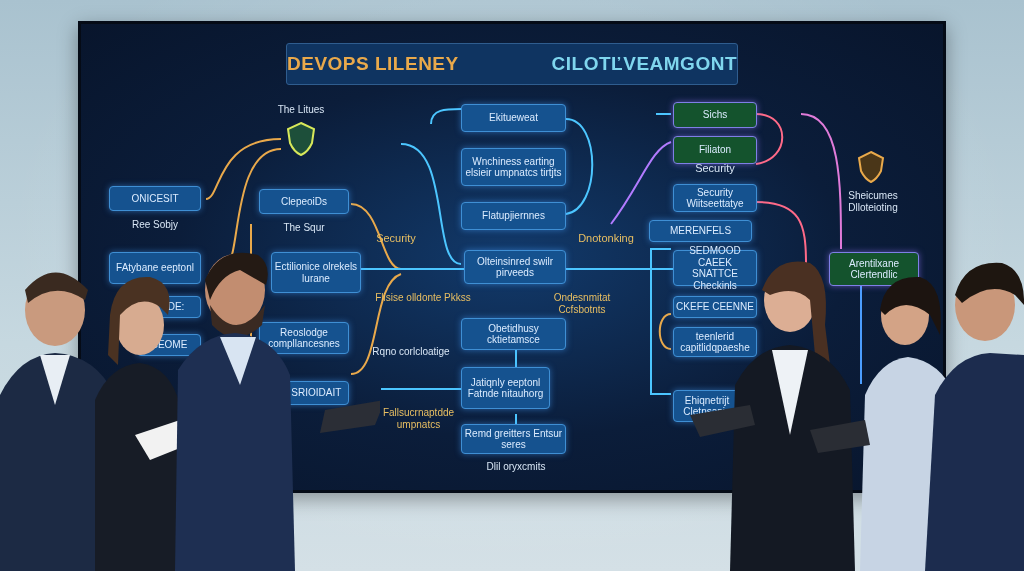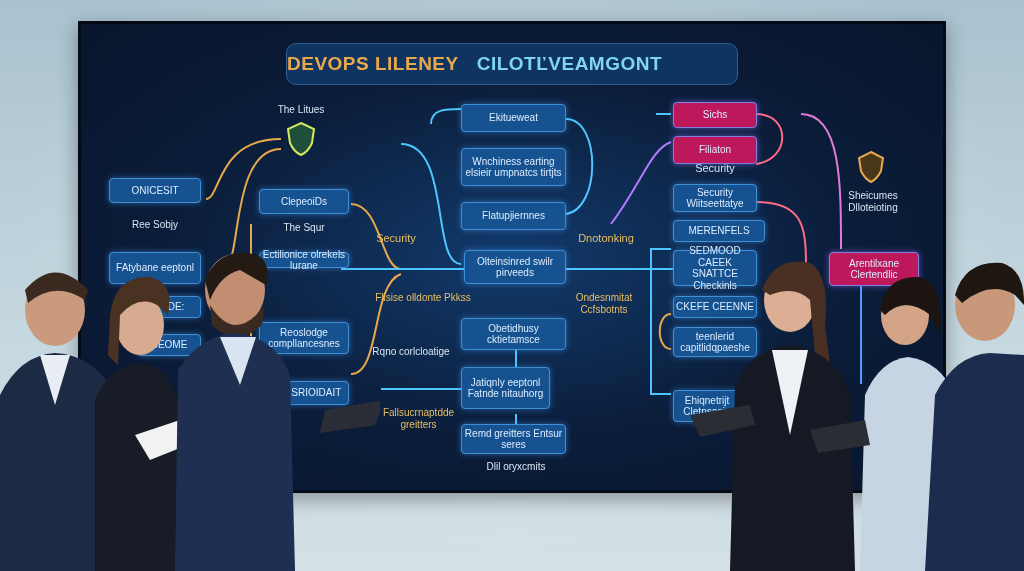--- a/index.html
+++ b/index.html
@@ -1,24 +1,24 @@
 <!DOCTYPE html>
 <html><head>
 <meta charset="utf-8">
 <style>
 *{box-sizing:border-box;margin:0;padding:0}
 html,body{width:1024px;height:571px;overflow:hidden}
 body{background:linear-gradient(180deg,#a9c2cf 0%,#c6d8e0 60%,#d4e0e6 100%);font-family:"Liberation Sans",sans-serif;position:relative}
 .wall{position:absolute;inset:0;background:radial-gradient(ellipse at 50% 40%,rgba(255,255,255,.25),transparent 70%)}
 .screen{position:absolute;left:78px;top:21px;width:868px;height:472px;background:#0c1f3f;border:3px solid #050b16;box-shadow:0 6px 18px rgba(0,0,0,.35);overflow:hidden}
 .screen::before{content:"";position:absolute;inset:0;background:radial-gradient(ellipse at 50% 50%,#123a6b 0%,#0b1d3a 55%,#08152c 100%)}
-.title-bar{position:absolute;left:205px;top:19px;width:452px;height:42px;border:1px solid #2f5d8f;background:#0f3461;border-radius:10px;display:flex;align-items:center;justify-content:flex-start;font-weight:bold;font-size:19px;letter-spacing:.5px}
+.title-bar{position:absolute;left:205px;top:19px;width:452px;height:42px;border:1px solid #2f5d8f;background:#0f3461;border-radius:3px;display:flex;align-items:center;justify-content:space-between;font-weight:bold;font-size:19px;letter-spacing:.5px}
 .t1{color:#e9a94b}.t2{color:#7fd6ee;margin-left:18px}
 .node{position:absolute;background:#15528f;border:1px solid #3f8fd4;border-radius:4px;color:#dcecff;font-size:10px;text-align:center;display:flex;align-items:center;justify-content:center;line-height:1.15;box-shadow:0 0 6px rgba(70,160,255,.5);padding:2px}
-.node.purple{background:#be185d;border-color:#7f7fe6;box-shadow:0 0 6px rgba(150,120,255,.55)}
+.node.purple{background:#14532d;border-color:#7f7fe6;box-shadow:0 0 6px rgba(150,120,255,.55)}
 .lbl{position:absolute;color:#d8e6f5;font-size:10px;text-align:center;line-height:1.2}
 .lbl.gold{color:#e9bf62}
 svg.lines{position:absolute;left:0;top:0}
 .person{position:absolute}
 </style>
 </head>
 <body>
 
 <div class="wall"></div>
 
@@ -58,40 +58,40 @@
     <svg width="30" height="36">
         <path d="M15 2 L28 8 L26 22 Q22 31 15 34 Q8 31 4 22 L2 8 Z" fill="#1d4f3a" stroke="#d7e85a" stroke-width="2"></path>
       </svg>
   </div>
   <div style="position:absolute;left:776px;top:126px;width:28px;height:34px">
     <svg width="28" height="34">
         <path d="M14 2 L26 8 L24 21 Q20 29 14 32 Q8 29 4 21 L2 8 Z" fill="#4a3618" stroke="#e9a94b" stroke-width="2"></path>
       </svg>
   </div>
 
-  <div class="node" style="left:28px;top:154px;width:92px;height:25px">
+  <div class="node" style="left:28px;top:162px;width:92px;height:25px">
       <span>ONICESIT</span>
     </div>
   <div class="lbl" style="left:28px;top:195px;width:92px">Ree Sobjy</div>
   <div class="node" style="left:28px;top:228px;width:92px;height:32px">
       <span>FAtybane eeptonl</span>
     </div>
   <div class="node" style="left:70px;top:272px;width:50px;height:22px">
       <span>DE:</span>
     </div>
   <div class="node" style="left:56px;top:310px;width:64px;height:22px">
       <span>CEOME</span>
     </div>
 
   <div class="lbl" style="left:175px;top:80px;width:90px">The Litues</div>
   <div class="node" style="left:178px;top:165px;width:90px;height:25px">
       <span>ClepeoiDs</span>
     </div>
   <div class="lbl" style="left:178px;top:198px;width:90px">The Squr</div>
-  <div class="node" style="left:178px;top:228px;width:90px;height:16px">
+  <div class="node" style="left:190px;top:228px;width:90px;height:41px">
       <span>Ectilionice olrekels lurane</span>
     </div>
   <div class="node" style="left:178px;top:298px;width:90px;height:32px">
       <span>Reoslodge compllancesnes</span>
     </div>
   <div class="node" style="left:192px;top:357px;width:76px;height:24px">
       <span>G SRIOIDAIT</span>
     </div>
 
   <div class="lbl gold" style="left:280px;top:208px;width:70px;font-size:11px">Security</div>
@@ -108,40 +108,40 @@
       <span>Olteinsinred swilr pirveeds</span>
     </div>
   <div class="lbl gold" style="left:292px;top:268px;width:100px">Flisise olldonte Pkkss</div>
   <div class="node" style="left:380px;top:294px;width:105px;height:32px">
       <span>Obetidhusy cktietamsce</span>
     </div>
   <div class="lbl" style="left:290px;top:322px;width:80px">Rqno corlcloatige</div>
   <div class="node" style="left:380px;top:343px;width:89px;height:42px">
       <span>Jatiqnly eeptonl Fatnde nitauhorg</span>
     </div>
-  <div class="lbl gold" style="left:290px;top:383px;width:95px">Fallsucrnaptdde greitters</div>
+  <div class="lbl gold" style="left:290px;top:383px;width:95px">Fallsucrnaptdde umpnatcs</div>
   <div class="node" style="left:380px;top:400px;width:105px;height:30px">
       <span>Remd greitters Entsur seres</span>
     </div>
   <div class="lbl" style="left:395px;top:437px;width:80px">Dlil oryxcmits</div>
 
   <div class="lbl gold" style="left:485px;top:208px;width:80px;font-size:11px">Dnotonking</div>
-  <div class="lbl gold" style="left:478px;top:268px;width:90px">Ondesnmitat Ccfsbotnts</div>
+  <div class="lbl gold" style="left:456px;top:268px;width:90px">Ondesnmitat Ccfsbotnts</div>
 
   <div class="node purple" style="left:592px;top:78px;width:84px;height:26px">
       <span>Sichs</span>
     </div>
   <div class="node purple" style="left:592px;top:112px;width:84px;height:28px">
       <span>Filiaton</span>
     </div>
   <div class="lbl" style="left:592px;top:138px;width:84px;font-size:11px">Security</div>
   <div class="node" style="left:592px;top:160px;width:84px;height:28px">
       <span>Security Wiitseettatye</span>
     </div>
-  <div class="node" style="left:592px;top:196px;width:92px;height:22px">
+  <div class="node" style="left:568px;top:196px;width:103px;height:22px">
       <span>MERENFELS</span>
     </div>
   <div class="node" style="left:592px;top:226px;width:84px;height:36px">
       <span>SEDMOOD CAEEK SNATTCE Checkinls</span>
     </div>
   <div class="node" style="left:592px;top:272px;width:84px;height:22px">
       <span>CKEFE CEENNE</span>
     </div>
   <div class="node" style="left:592px;top:303px;width:84px;height:30px">
       <span>teenlerid capitlidqpaeshe</span>

